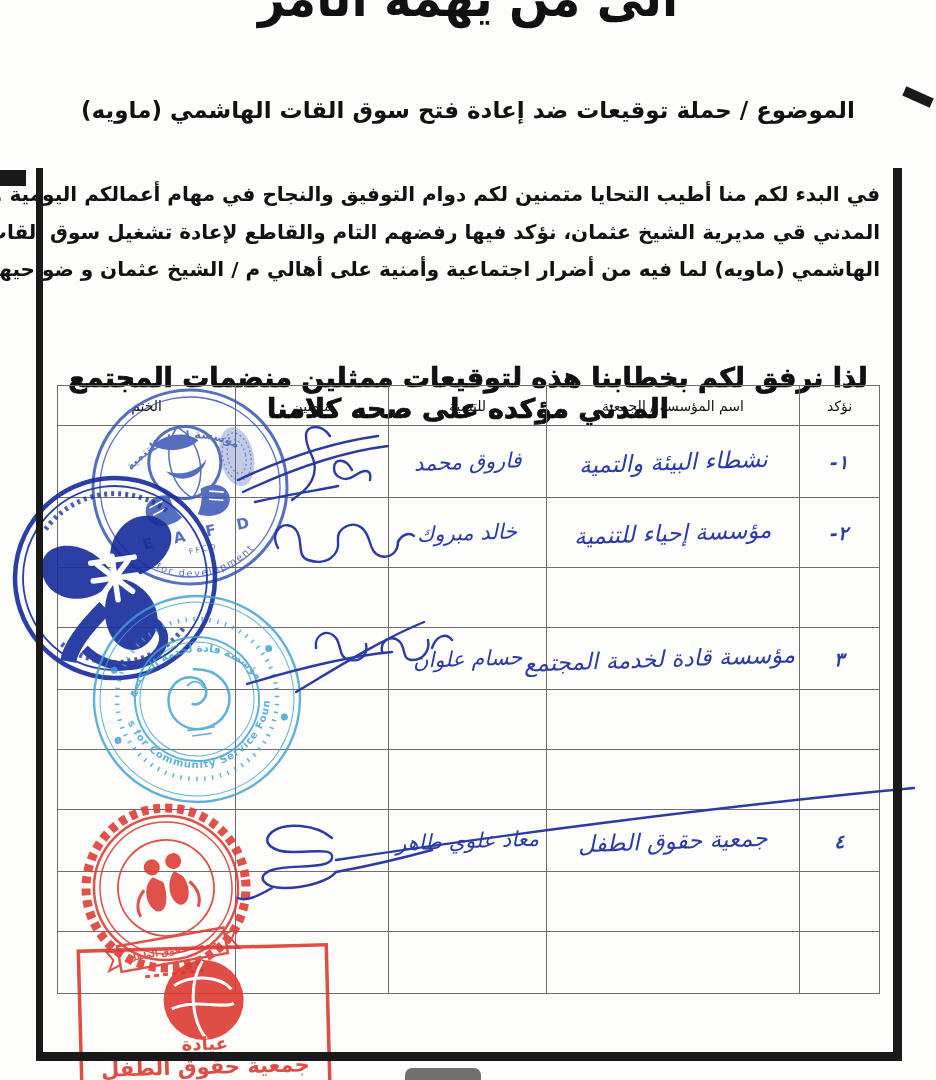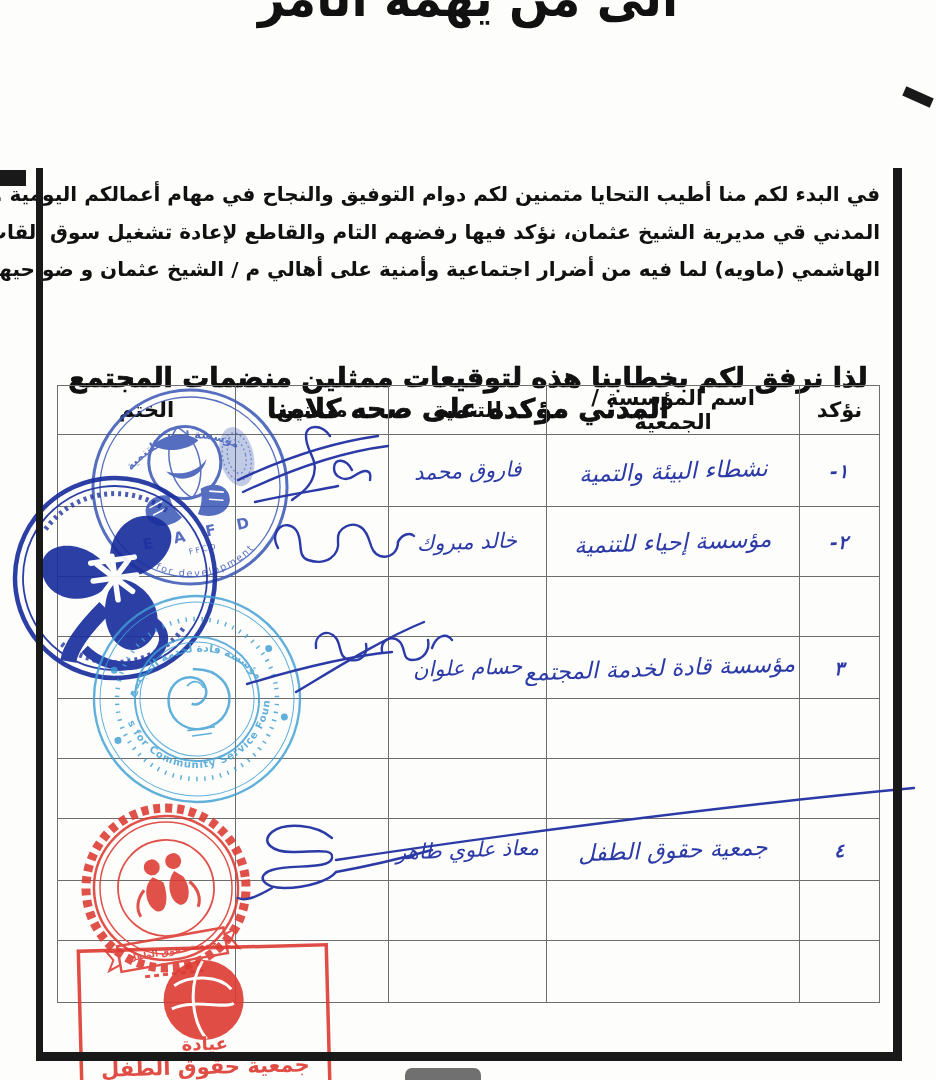--- a/index.html
+++ b/index.html
@@ -14,21 +14,21 @@
   
   .subject { position:absolute; top:92px; left:60px; right:60px; text-align:center; font-weight:bold; font-size:23px; line-height:37px; }
   
   .body-text { position:absolute; top:176px; right:56px; left:56px; font-size:20px; font-weight:bold; line-height:37.5px; }
   .body-text .line { text-align:justify; text-align-last:justify; white-space:nowrap; }
   
   .emphasis { position:absolute; top:330px; left:64px; right:64px; text-align:center; font-size:27px; font-weight:900;margin-top:32px; -webkit-text-stroke:0.7px #000; }
   
   .sig-table { position:absolute; top:385px; right:56px; width:822px; border-collapse:collapse; table-layout:fixed; z-index:1; }
   .sig-table th, .sig-table td { border:1.4px solid #6e6e6e; padding:0 4px; text-align:center; vertical-align:middle; overflow:visible; }
-  .sig-table th { font-size:21px; font-weight:bold; background:transparent; }
+  .sig-table th { font-size:14px; font-weight:normal; background:transparent; }
   .hw { font-style:italic; color:var(--ink); font-size:23px; white-space:nowrap; display:inline-block; transform:rotate(-2deg); font-weight:500; }
   .hw-sm { font-size:21px; }
   .hw-num { font-size:19px; font-weight:bold; }
   .cell-org { text-align:right; }
   
   .overlay { position:absolute; inset:0; z-index:6; pointer-events:none; }
   .sig { stroke:var(--ink); fill:none; stroke-width:2.4; stroke-linecap:round; stroke-linejoin:round; }
   .bl-s { stroke:var(--stamp-blue); fill:none; }
   .bl-f { fill:var(--stamp-blue); }
   .nv-s { stroke:var(--stamp-navy); fill:none; }
@@ -50,20 +50,21 @@
 </head>
 <body>
 
 <div class="page">
 
   <div class="title-clip">
     <span class="t">الى من يهمه الأمر</span>
   </div>
 
   <div class="subject">
+    <div>الموضوع / حملة توقيعات ضد إعادة فتح سوق القات الهاشمي (ماويه)</div>
   </div>
 
   <div class="body-text">
     <div class="line">في البدء لكم منا أطيب التحايا متمنين لكم دوام التوفيق والنجاح في مهام أعمالكم اليومية ...</div>
     <div class="line">المدني قي مديرية الشيخ عثمان، نؤكد فيها رفضهم التام والقاطع لإعادة تشغيل سوق القات</div>
     <div class="line">الهاشمي (ماويه) لما فيه من أضرار اجتماعية وأمنية على أهالي م / الشيخ عثمان و ضواحيها</div>
   </div>
 
   <div class="emphasis">لذا نرفق لكم بخطابنا هذه لتوقيعات ممثلين منضمات المجتمع المدني مؤكده على صحه كلامنا</div>
 

